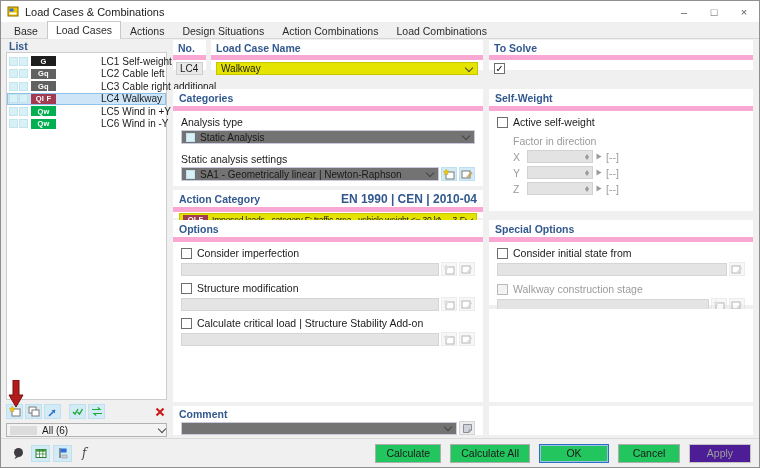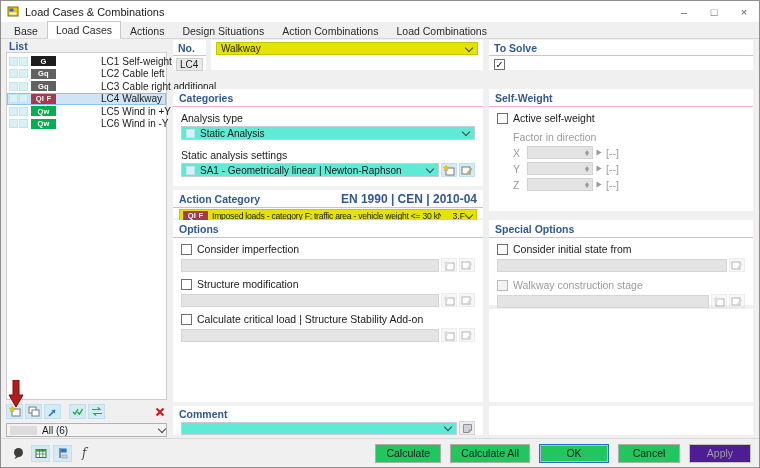--- a/index.html
+++ b/index.html
@@ -13,21 +13,21 @@
   .wbtn { width:30px; display:flex; align-items:center; justify-content:center; color:#5a5a5a; font-size:11px; }
 
   
   .tabbar { height:17px; background:#f0f0f0; border-bottom:1px solid #d6d6d6; display:flex; align-items:flex-end; padding-left:4px; flex:0 0 auto; }
   .tab { padding:2px 8px 2px; color:#2b2b2b; border:1px solid transparent; border-bottom:none; margin-bottom:-1px; white-space:nowrap; }
   .tab.active { background:#fff; border-color:#c9c9c9; padding-bottom:3px; }
 
   .content { flex:1 1 auto; position:relative; background:#f0f0f0; }
 
   .panel { position:absolute; background:#fff; }
-  .ptitle { color:#31588f; font-weight:bold; padding:3px 6px 2px; border-bottom:1px solid #f9a8d4; display:flex; align-items:center; }
+  .ptitle { color:#31588f; font-weight:bold; padding:3px 6px 2px; border-bottom:5px solid #f9a8d4; display:flex; align-items:center; }
   .ptitle.nounder { border-bottom:none; }
   .ptitle .right { margin-left:auto; font-size:12px; }
 
   
   .list-label { position:absolute; left:8px; top:1px; color:#31588f; font-weight:bold; }
   .listbox { position:absolute; left:5px; top:13px; width:161px; height:348px; background:#fff; border:1px solid #cdcdcd; padding-top:2px; }
   .lrow { display:flex; align-items:center; height:12.5px; padding-left:2px; font-size:10px; white-space:nowrap; }
   .lrow.selected { background:#cde5f7; outline:1px solid #8fc0e9; outline-offset:-1px; }
   .csq { width:9px; height:9px; background:#d8f1f6; border:1px solid #c2e4ec; margin-right:1px; flex:0 0 auto; }
   .badge { width:25px; height:10px; color:#fff; font-size:7.5px; font-weight:bold; display:flex; align-items:center; justify-content:center; margin:0 3px 0 2px; flex:0 0 auto; letter-spacing:.2px; }
@@ -35,21 +35,21 @@
   .ltools { position:absolute; left:5px; top:365px; width:161px; display:flex; align-items:center; }
   .tbtn { width:17px; height:15px; background:#d2ebf6; border:1px solid #bfe0ef; display:flex; align-items:center; justify-content:center; margin-right:2px; }
   .tbtn.gap { margin-left:6px; }
   .xbtn { margin-left:auto; width:15px; height:15px; display:flex; align-items:center; justify-content:center; }
   .allcombo { position:absolute; left:5px; top:384px; width:161px; height:14px; background:#f3f3f3; border:1px solid #b2b2b2; display:flex; align-items:center; font-size:10px; }
   .gsw { width:27px; height:9px; background:#dcdcdc; margin:0 5px 0 3px; flex:0 0 auto; }
 
   
   .combo { height:14px; background:#e9eaf4; border:1px solid #c9cbdd; display:flex; align-items:center; padding:0 4px; font-size:10px; }
   .combo.yellow { background:#e4e400; border-color:#c6c600; }
-  .combo.lav { background:#5eead4; border-color:#c9cbdd; }
+  .combo.lav { background:#737373; border-color:#c9cbdd; }
   .dcombo { height:13px; background:#e4e4e4; border:1px solid #d5d5d5; flex:1 1 auto; }
   .chev { margin-left:auto; width:8px; height:8px; flex:0 0 auto; position:relative; }
   .chev::after { content:""; position:absolute; left:1px; top:0; width:5px; height:5px; border-right:1px solid #444; border-bottom:1px solid #444; transform:rotate(45deg); }
   .gfield { height:13px; background:#e9e9e9; border:1px solid #cfcfcf; font-size:10px; display:flex; align-items:center; padding:0 3px; }
   .flabel { margin:5px 8px 2px; }
   .ibtn { width:16px; height:14px; background:#d2ebf6; border:1px solid #bfe0ef; margin-left:2px; display:flex; align-items:center; justify-content:center; flex:0 0 auto; }
   .ibtn.dis { background:#f0f0f0; border-color:#dcdcdc; filter:grayscale(1) opacity(.55); }
   .cborow { display:flex; align-items:center; margin:0 8px; }
 
   .cb { width:11px; height:11px; border:1px solid #6e6e6e; background:#fff; display:flex; align-items:center; justify-content:center; font-size:9.5px; color:#111; flex:0 0 auto; }
@@ -214,20 +214,21 @@
       <svg width="16" height="28" viewBox="0 0 16 28">
           <path d="M5 0 h6 v15 h4 L8 27 L1 15 h4 Z" fill="#b21c1c" stroke="#7d0f0f" stroke-width="1"></path>
         </svg>
     </div>
 
     <div class="panel" style="left:172px; top:1px; width:33px; height:30px;">
       <div class="ptitle" style="padding:2px 5px 1px;">No.</div>
       <div class="gfield" style="margin:2px 3px;">LC4</div>
     </div>
     <div class="panel" style="left:210px; top:1px; width:272px; height:30px;">
+      <div class="ptitle" style="padding:2px 5px 1px;">Load Case Name</div>
       <div class="combo yellow" style="margin:2px 5px; height:13px;">
         <span>Walkway</span>
         <span class="chev"></span>
       </div>
     </div>
     <div class="panel" style="left:488px; top:1px; width:264px; height:30px;">
       <div class="ptitle" style="padding:2px 5px 1px;">To Solve</div>
       <div style="margin:3px 5px;">
         <span class="cb">✓</span>
       </div>

